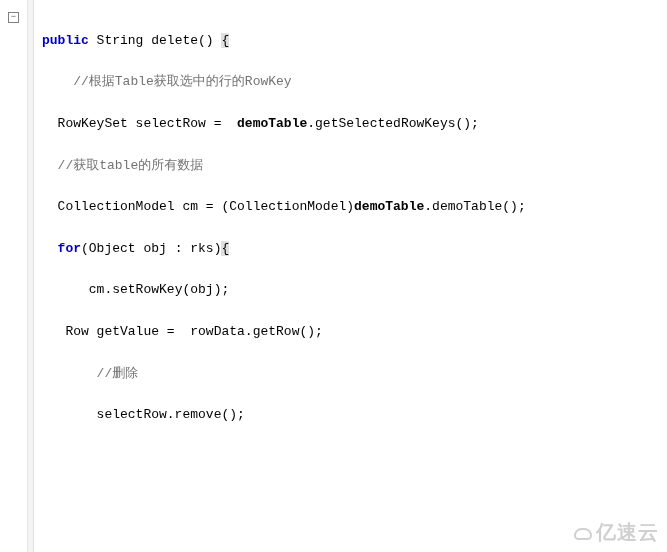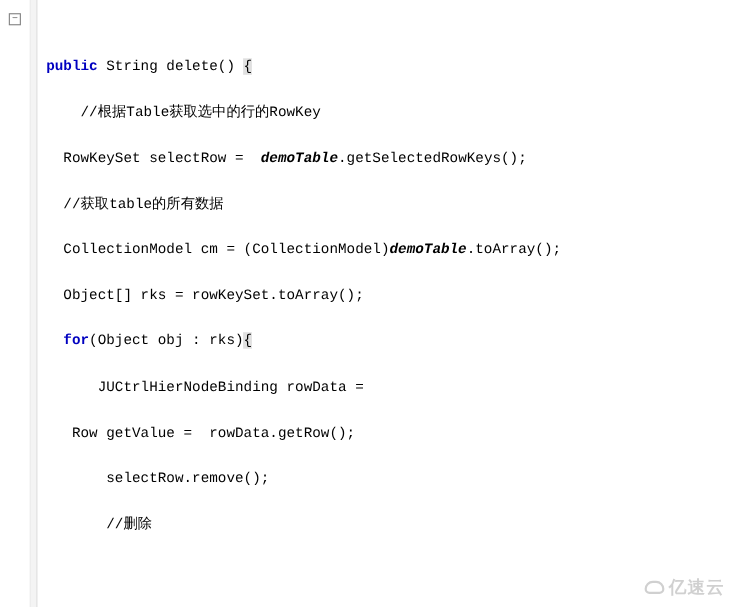--- a/index.html
+++ b/index.html
@@ -44,33 +44,32 @@
     width: 6px;
     background: #f4f4f4;
     border-right: 1px solid #e0e0e0;
     flex-shrink: 0;
   }
   .code-area {
     flex: 1;
     padding: 10px 0 10px 8px;
     white-space: pre;
     position: relative;
-    margin-top: 20px;
   }
   .line { min-height: 20px; }
   .kw { color: #0000c0; font-weight: bold; }
-  .cm { color: #000000; }
-  .bold { font-weight: bold; font-style: italic; }
+  .cm { color: #737373; }
+  .bold { font-weight: bold; }
   .brace-hl { background: #e0e0e0; }
   .watermark {
     position: absolute;
     right: 8px;
     bottom: 4px;
     font-family: sans-serif;
-    font-size: 16px;
+    font-size: 20px;
     color: rgba(170,170,170,0.55);
     font-weight: bold;
     letter-spacing: 1px;
     pointer-events: none;
   }
   .watermark-icon {
     display:inline-block;
     width:18px;height:12px;
     border:2px solid rgba(170,170,170,0.55);
     border-radius:10px 10px 6px 6px;
@@ -85,27 +84,26 @@
 <div class="editor">
   <div class="gutter">
     <div class="fold-icon">−</div>
   </div>
   <div class="margin-strip"></div>
   <div class="code-area">
 <div class="line"><span class="kw">public</span><span> String delete() </span><span class="brace-hl">{</span></div>
 <div class="line">    <span class="cm">//根据Table获取选中的行的RowKey</span></div>
 <div class="line">  <span>RowKeySet selectRow = </span><span class="bold"> demoTable</span><span>.getSelectedRowKeys();</span></div>
 <div class="line">  <span class="cm">//获取table的所有数据</span></div>
-<div class="line">  <span>CollectionModel cm = (CollectionModel)</span><span class="bold">demoTable</span><span>.toArray();</span></div>
-<div class="line">  <span>Object[] rks = rowKeySet.toArray();</span></div>
+<div class="line">  <span>CollectionModel cm = (CollectionModel)</span><span class="bold">demoTable</span><span>.demoTable();</span></div>
 <div class="line">  <span class="kw">for</span><span>(Object obj : rks)</span><span class="brace-hl">{</span></div>
-<div class="line">      <span>JUCtrlHierNodeBinding rowData =</span></div>
+<div class="line">      <span>cm.setRowKey(obj);</span></div>
 <div class="line">   <span>Row getValue =  rowData.getRow();</span></div>
+<div class="line">       <span class="cm">//删除</span></div>
 <div class="line">       <span>selectRow.remove();</span></div>
-<div class="line">       <span class="cm">//删除</span></div>
 
 
 
 
 
 
 
 
 
 

